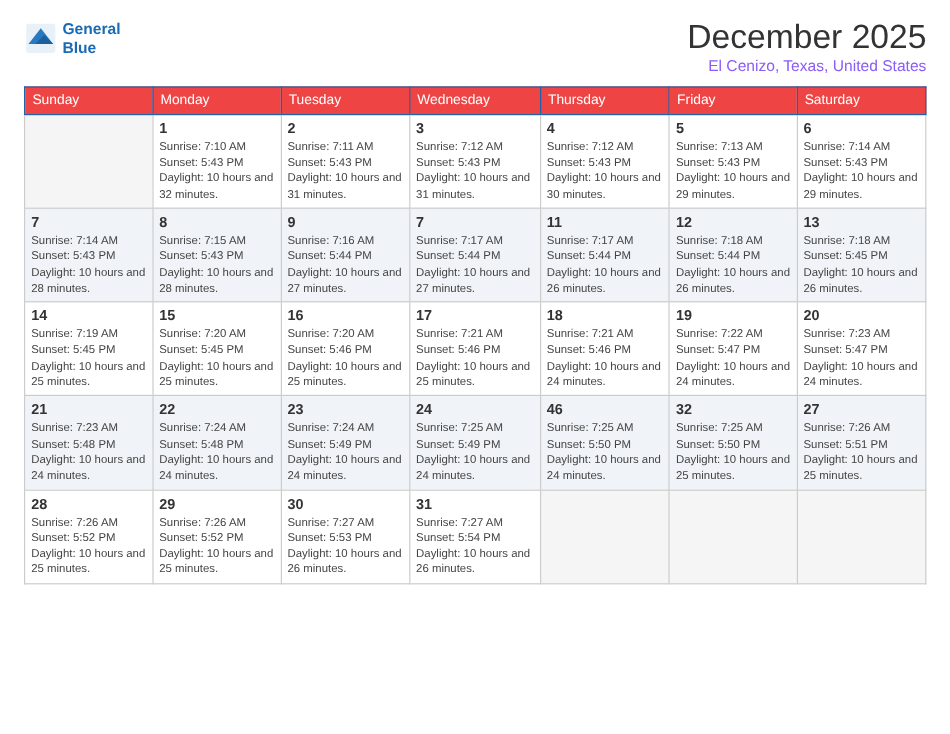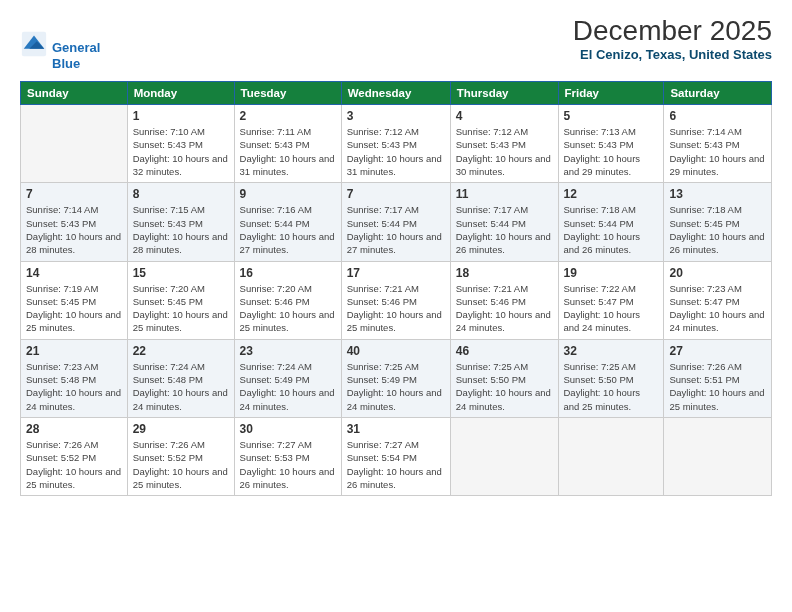--- a/index.html
+++ b/index.html
@@ -25,51 +25,49 @@
     .logo {
       display: flex;
       align-items: center;
       gap: 4px;
     }
     .logo-text {
       font-size: 13px;
       font-weight: bold;
       color: #333;
       line-height: 1.2;
-      margin-top: 24px;
     }
     .logo-blue { color: #1a6bb5; }
     .logo-icon {
       width: 28px;
       height: 28px;
     }
     .title-block {
       text-align: right;
     }
     .month-title {
       font-size: 28px;
       font-weight: normal;
       color: #333;
       line-height: 1.1;
     }
     .subtitle {
       font-size: 13px;
-      color: #0c4a6e;
-      font-weight: bold;
+      color: #8b5cf6;
     }
     .calendar {
       width: 100%;
       border-collapse: collapse;
       border: 1px solid #ccc;
     }
     .calendar th {
-      background: #15803d;
+      background: #ef4444;
       color: #fff;
       font-size: 11.5px;
-      font-weight: bold;
+      font-weight: normal;
       padding: 5px 6px;
       text-align: left;
       border: 1px solid #2062a8;
     }
     .calendar td {
       border: 1px solid #ccc;
       vertical-align: top;
       padding: 4px 5px;
       width: 113px;
       min-height: 80px;
@@ -223,21 +221,21 @@
           </td>
           <td>
             <span class="day-num">22</span>
             <div class="day-info">Sunrise: 7:24 AM<br>Sunset: 5:48 PM<br>Daylight: 10 hours and 24 minutes.</div>
           </td>
           <td>
             <span class="day-num">23</span>
             <div class="day-info">Sunrise: 7:24 AM<br>Sunset: 5:49 PM<br>Daylight: 10 hours and 24 minutes.</div>
           </td>
           <td>
-            <span class="day-num">40</span>
+            <span class="day-num">24</span>
             <div class="day-info">Sunrise: 7:25 AM<br>Sunset: 5:49 PM<br>Daylight: 10 hours and 24 minutes.</div>
           </td>
           <td>
             <span class="day-num">46</span>
             <div class="day-info">Sunrise: 7:25 AM<br>Sunset: 5:50 PM<br>Daylight: 10 hours and 24 minutes.</div>
           </td>
           <td>
             <span class="day-num">32</span>
             <div class="day-info">Sunrise: 7:25 AM<br>Sunset: 5:50 PM<br>Daylight: 10 hours and 25 minutes.</div>
           </td>

